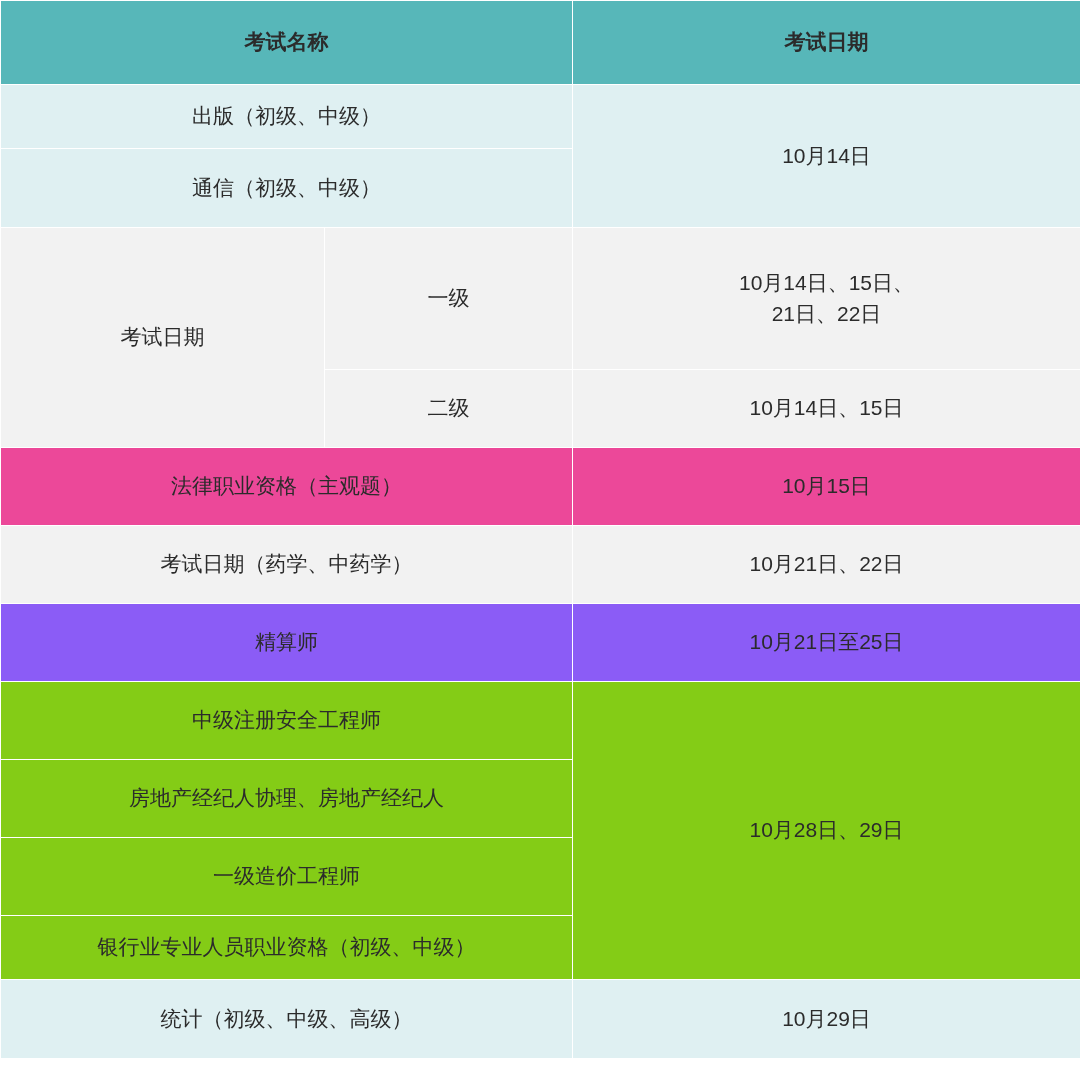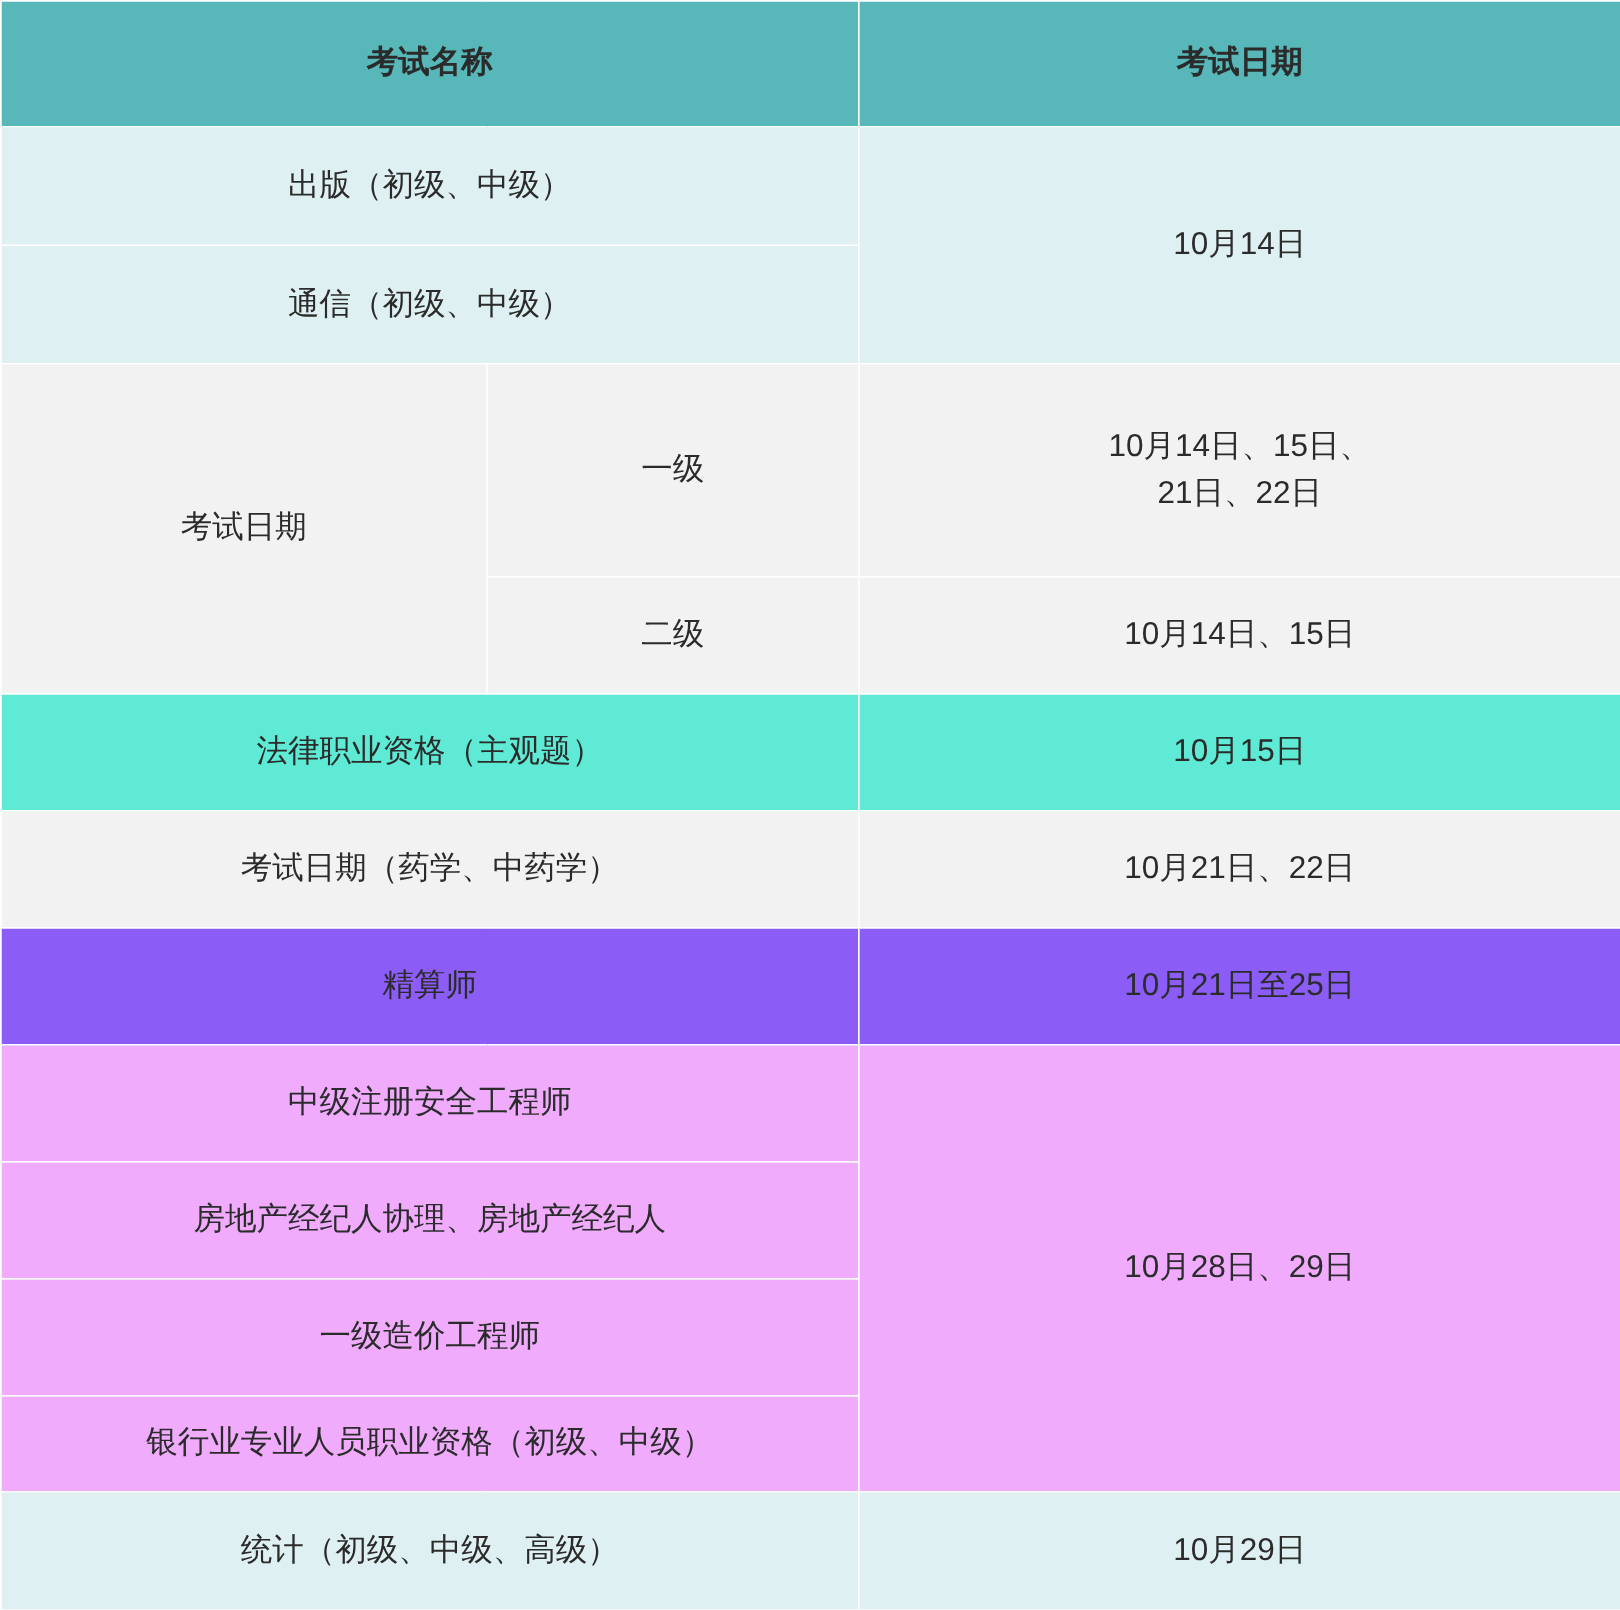--- a/index.html
+++ b/index.html
@@ -32,32 +32,32 @@
   .hdr {
     background: #57b7b9;
     color: #ffffff;
     font-weight: bold;
     font-size: 23px;
     height: 84px;
   }
   
   .band-a { background: #dff0f2; }
   .band-b { background: #f2f2f2; }
-  .band-c { background: #5eead4; }
+  .band-c { background: #ec4899; }
   .band-d { background: #f2f2f2; }
   .band-e { background: #8b5cf6; }
-  .band-f { background: #f0abfc; }
+  .band-f { background: #84cc16; }
   .band-g { background: #dff0f2; }
 
   .name-cell { }
   .sub-cell { }
   .date-cell { }
 
   .r-h { height: 84px; }
-  .r1 { height: 79px; }
+  .r1 { height: 64px; }
   .r2 { height: 79px; }
   .r3 { height: 142px; }
   .r4 { height: 78px; }
   .r5 { height: 78px; }
   .r6 { height: 78px; }
   .r7 { height: 78px; }
   .r8 { height: 78px; }
   .r9 { height: 78px; }
   .r10 { height: 78px; }
   .r11 { height: 64px; }

